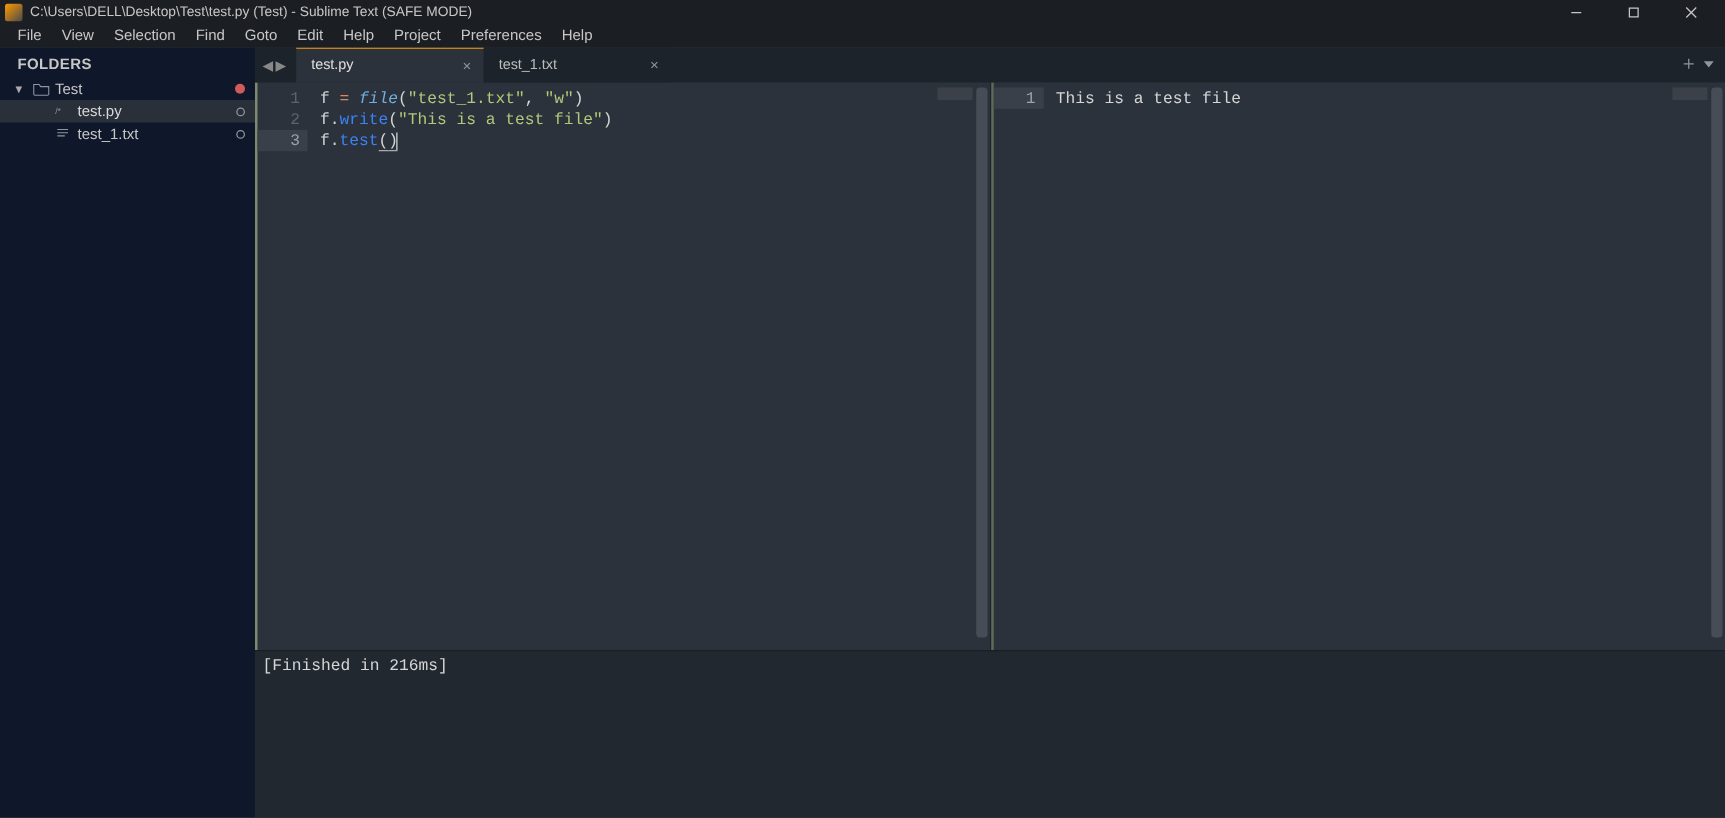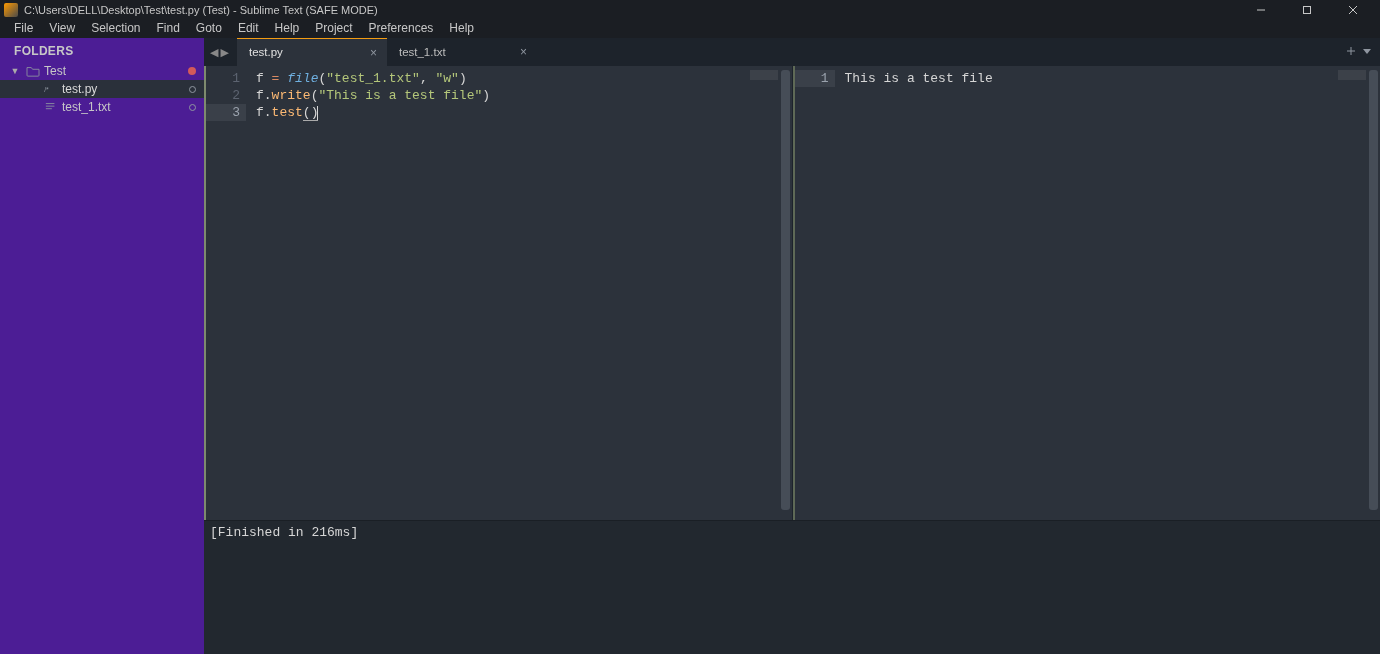--- a/index.html
+++ b/index.html
@@ -66,21 +66,21 @@
   
   .main {
     flex: 1;
     display: flex;
     overflow: hidden;
   }
 
   
   .sidebar {
     width: 204px;
-    background: #4c1d95;
+    background: #0f172a;
     color: #c7c7c7;
     display: flex;
     flex-direction: column;
     font-size: 12px;
   }
   .sidebar-header {
     padding: 6px 14px 4px 14px;
     font-weight: bold;
     letter-spacing: 0.3px;
     font-size: 12px;
@@ -201,21 +201,21 @@
   .code {
     flex: 1;
     padding: 4px 0 0 10px;
     font-family: Consolas, "Courier New", monospace;
     font-size: 13px;
     line-height: 17px;
     color: #d6d6d6;
     white-space: pre;
   }
   .tok-kw   { color: #6fb0e0; font-style: italic; }
-  .tok-func { color: #fdba74; }
+  .tok-func { color: #3b82f6; }
   .tok-str  { color: #b4c77a; }
   .tok-op   { color: #d98a63; }
   .tok-name { color: #d6d6d6; }
   .tok-paren{ color: #d6d6d6; }
   .tok-paren.hl { border-bottom: 1px solid #aaa; }
   .cursor {
     display:inline-block;
     width:1px; height:14px;
     background:#d6d6d6;
     vertical-align:middle;

